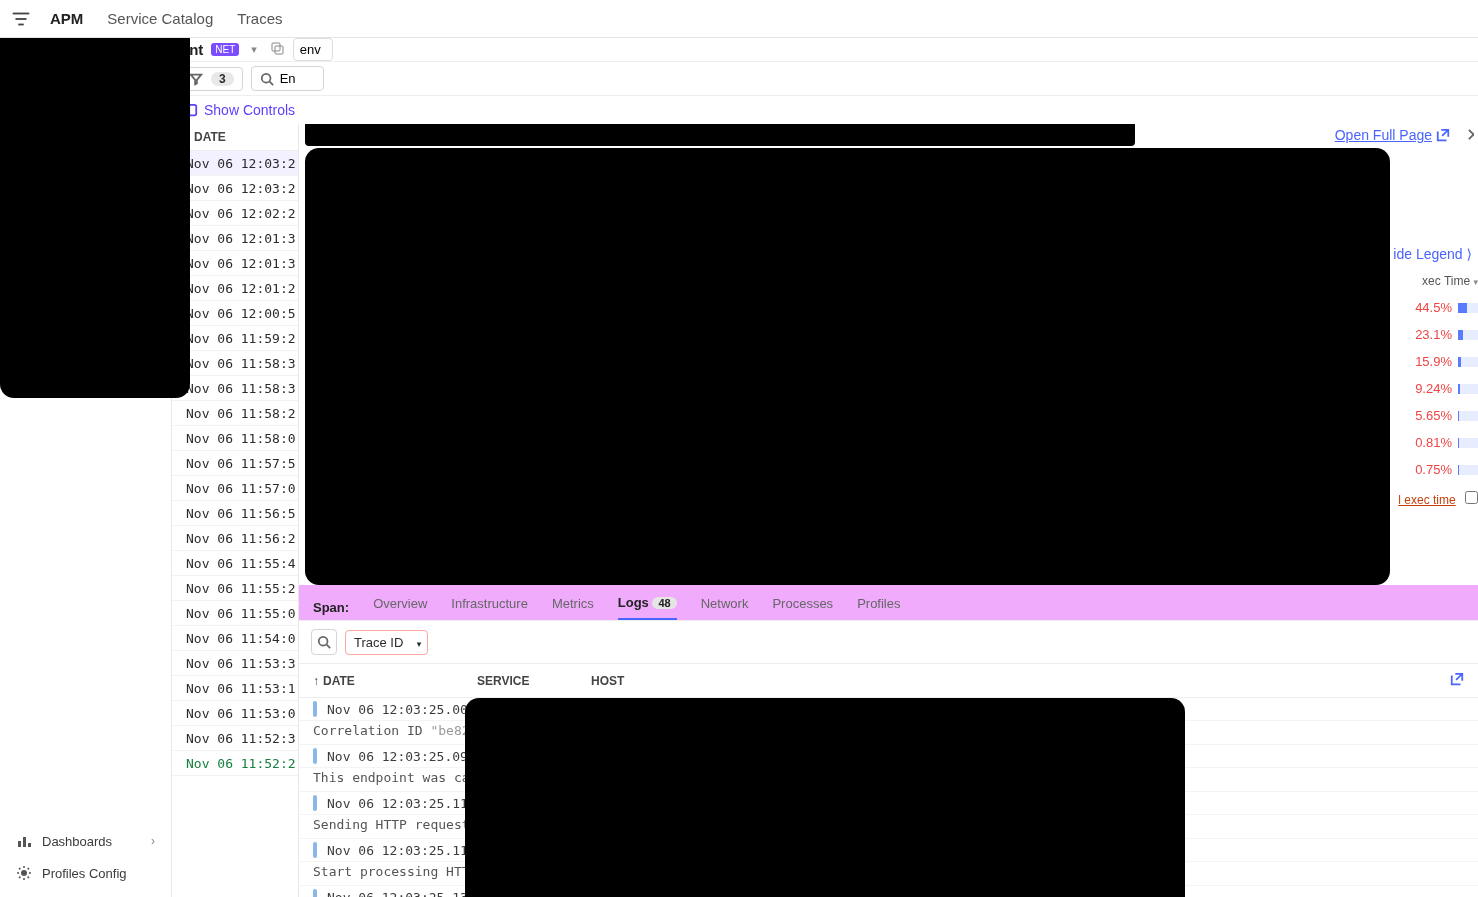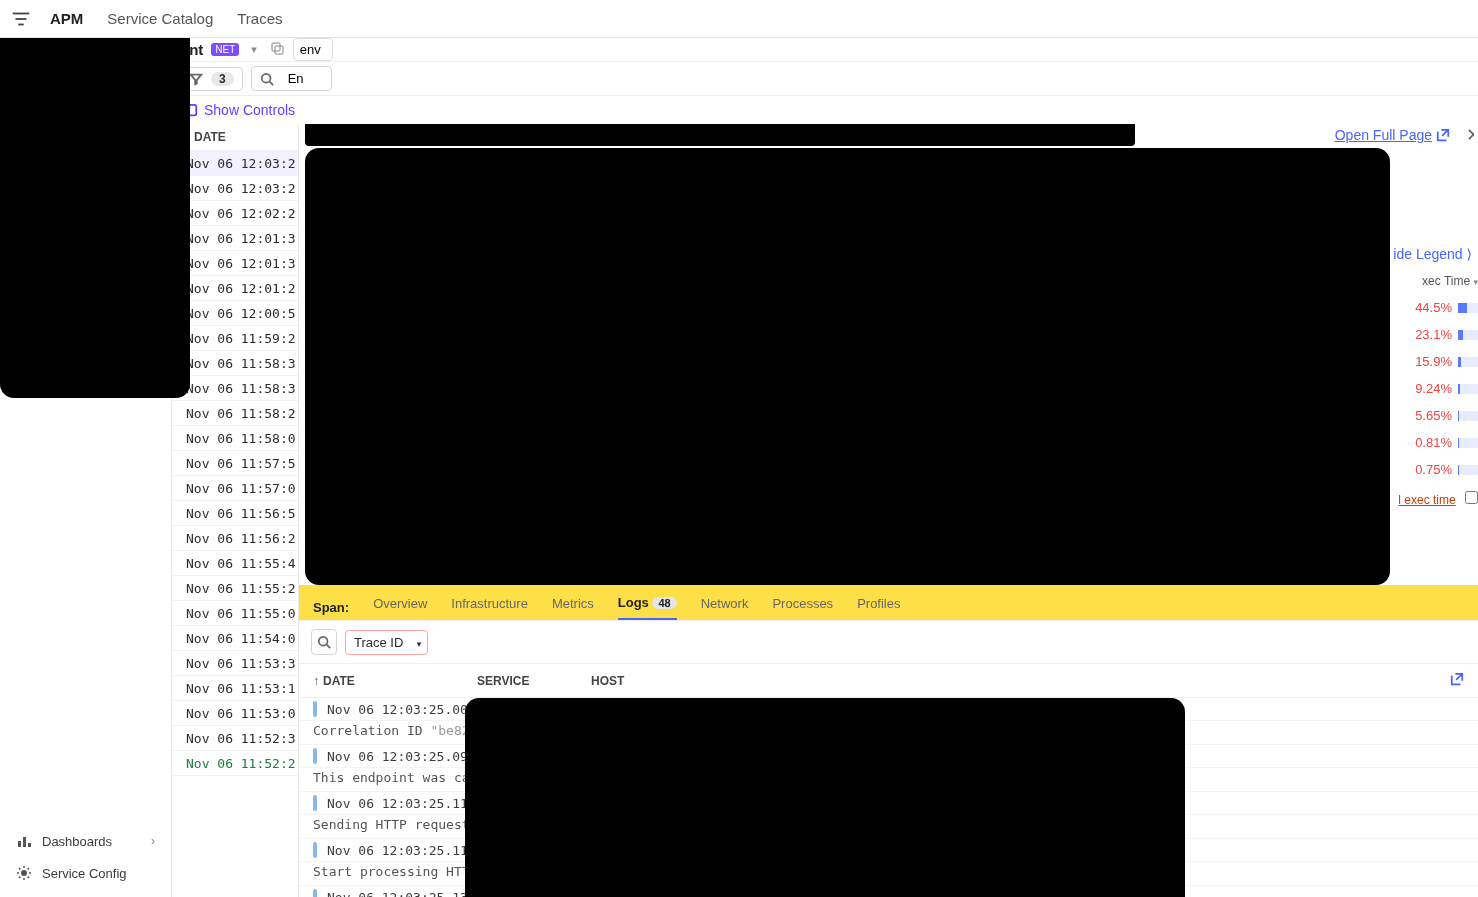--- a/index.html
+++ b/index.html
@@ -24,21 +24,21 @@
 .main-top { height: 36px; display: flex; align-items: center; gap: 8px; padding: 0 8px; border-bottom: 1px solid #eee; }
 .main-top .title-chunk { font-size: 15px; font-weight: 600; color: #222; }
 .main-top .net-badge { background: #7c4dff; color: #fff; font-size: 10px; padding: 1px 4px; border-radius: 3px; }
 .main-top .caret { color: #888; font-size: 11px; padding: 0 4px; }
 .main-top .copy-icon svg { width: 16px; height: 16px; stroke: #888; fill: none; }
 .main-top input.env { border: 1px solid #ddd; border-radius: 4px; padding: 3px 6px; font-size: 13px; width: 40px; }
 
 .filterbar { height: 42px; display: flex; align-items: center; gap: 8px; padding: 4px 8px; border-bottom: 1px solid #eee; }
 .filterbar .filter-pill { border: 1px solid #d5d5d5; border-radius: 4px; padding: 4px 8px; display: flex; align-items: center; gap: 8px; }
 .filterbar .filter-pill .cnt { background: #e8e8e8; border-radius: 10px; padding: 0 8px; font-size: 12px; font-weight: 600; }
-.filterbar .search { border: 1px solid #d5d5d5; border-radius: 4px; padding: 4px 8px; display: flex; align-items: center; gap: 14px; flex: 0 0 45px; }
+.filterbar .search { border: 1px solid #d5d5d5; border-radius: 4px; padding: 4px 8px; display: flex; align-items: center; gap: 6px; flex: 0 0 45px; }
 .filterbar input { border: none; outline: none; font-size: 13px; width: 35px; }
 
 .showctrl { padding: 6px 12px; color: #5b3fff; display: flex; align-items: center; gap: 6px; cursor: pointer; font-size: 14px; }
 
 .trace-list-col { width: 127px; border-right: 1px solid #e8e8e8; overflow: hidden; }
 .trace-head { padding: 6px 10px; font-size: 12px; font-weight: 700; color: #444; display: flex; align-items: center; gap: 6px; border-bottom: 1px solid #eee; }
 .trace-list { }
 .trace-row { display: flex; align-items: center; gap: 6px; padding: 4px 8px; border-bottom: 1px solid #f2f2f2; font-family: ui-monospace, Menlo, Consolas, monospace; font-size: 13px; white-space: nowrap; overflow: hidden; cursor: pointer; }
 .trace-row .bar { width: 4px; height: 16px; border-radius: 2px; background: #7bd67b; }
 .trace-row .bar.err { background: #e05d5d; }
@@ -60,21 +60,21 @@
 .right-flame .hide-leg { color: #4a64ff; font-size: 14px; text-align: right; padding-right: 6px; cursor: pointer; }
 .right-flame .coltitle { font-size: 12px; color: #555; padding: 12px 0 6px 0; text-align: right; }
 .right-flame .coltitle .caret2 { font-size: 9px; color: #888; }
 .right-flame .row { display: flex; align-items: center; gap: 6px; padding: 6px 0; font-size: 13px; color: #ef4444; justify-content: flex-end; }
 .right-flame .row .bar { width: 20px; height: 10px; background: #e8ecff; position: relative; }
 .right-flame .row .bar i { position: absolute; left: 0; top: 0; bottom: 0; background: #5b7bff; display: block; }
 .right-flame .total-line { font-size: 12px; color: #555; text-align: right; padding-top: 8px; }
 .right-flame .total-line .link { color: #c2410c; text-decoration: underline; cursor: pointer; }
 .right-flame .chk { margin-left: 6px; }
 
-.span-tabs { display: flex; align-items: center; gap: 24px; padding: 10px 14px 0 14px; border-bottom: 1px solid #eee; background: #fde047; }
+.span-tabs { display: flex; align-items: center; gap: 24px; padding: 10px 14px 0 14px; border-bottom: 1px solid #eee; background: #f0abfc; }
 .span-tabs .lbl { font-weight: 600; color: #222; }
 .span-tabs .tab { color: #666; padding-bottom: 8px; cursor: pointer; }
 .span-tabs .tab.active { color: #222; font-weight: 600; border-bottom: 2px solid #4a64ff; }
 .span-tabs .tab .badge { background: #e5e5e5; border-radius: 10px; padding: 0 6px; font-size: 11px; }
 
 .logs-filter { display: flex; align-items: center; gap: 8px; padding: 8px 12px; border-bottom: 1px solid #eee; }
 .logs-filter .mag { width: 26px; height: 26px; border: 1px solid #d5d5d5; border-radius: 4px; display: flex; align-items: center; justify-content: center; }
 .logs-filter .dd { border: 1px solid #fca5a5; border-radius: 4px; padding: 4px 24px 4px 8px; position: relative; }
 .logs-filter .dd .caret3 { position: absolute; right: 6px; top: 8px; font-size: 9px; }
 .logs-filter .q { font-family: ui-monospace, monospace; font-size: 13px; display: flex; align-items: center; }
@@ -129,21 +129,21 @@
             <rect x="12" y="10" width="3" height="4"></rect>
           </svg>
         <span>Dashboards</span>
         <span class="chev-r">›</span>
       </div>
       <div class="item">
         <svg viewBox="0 0 16 16">
             <circle cx="8" cy="8" r="3" fill="#555"></circle>
             <path d="M8 1v2M8 13v2M1 8h2M13 8h2M3 3l1.4 1.4M11.6 11.6L13 13M3 13l1.4-1.4M11.6 4.4L13 3" stroke="#555" stroke-width="1.5"></path>
           </svg>
-        <span>Service Config</span>
+        <span>Profiles Config</span>
       </div>
     </div>
   </div>
 
   <div class="main">
     <div class="main-top">
       <span class="title-chunk">unt</span>
       <span class="net-badge">NET</span>
       <span class="caret">▾</span>
       <span class="copy-icon">

